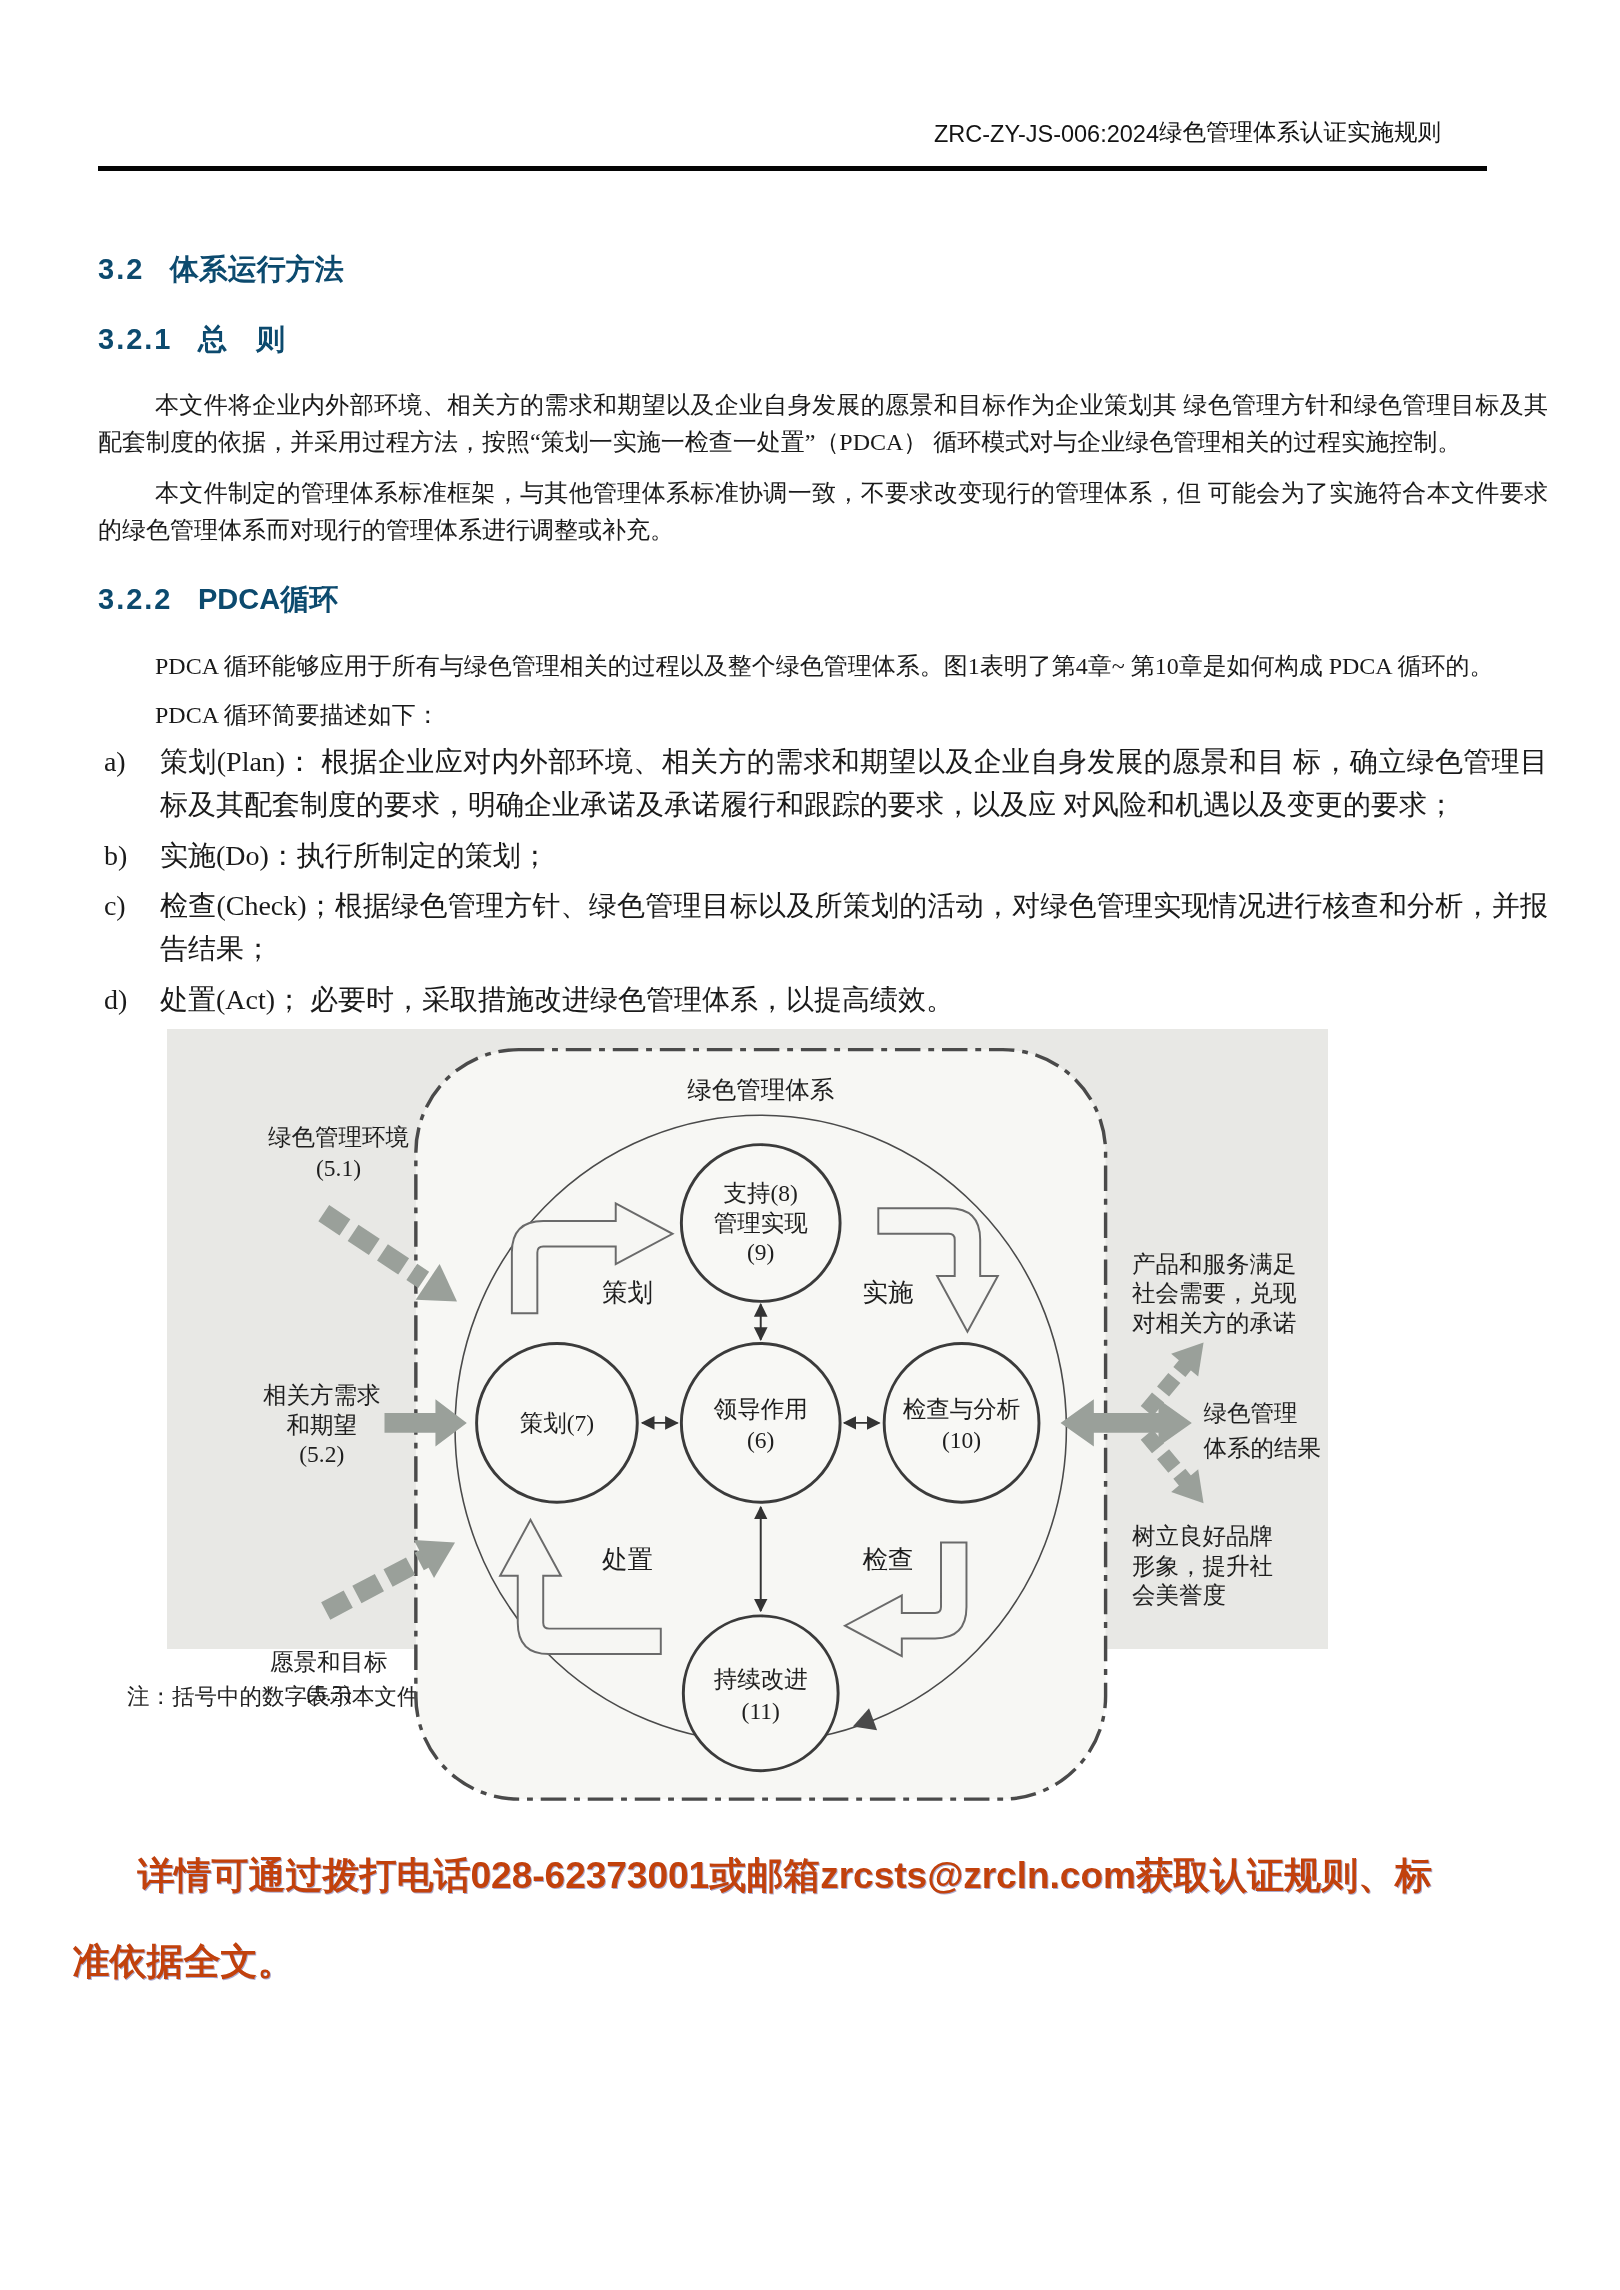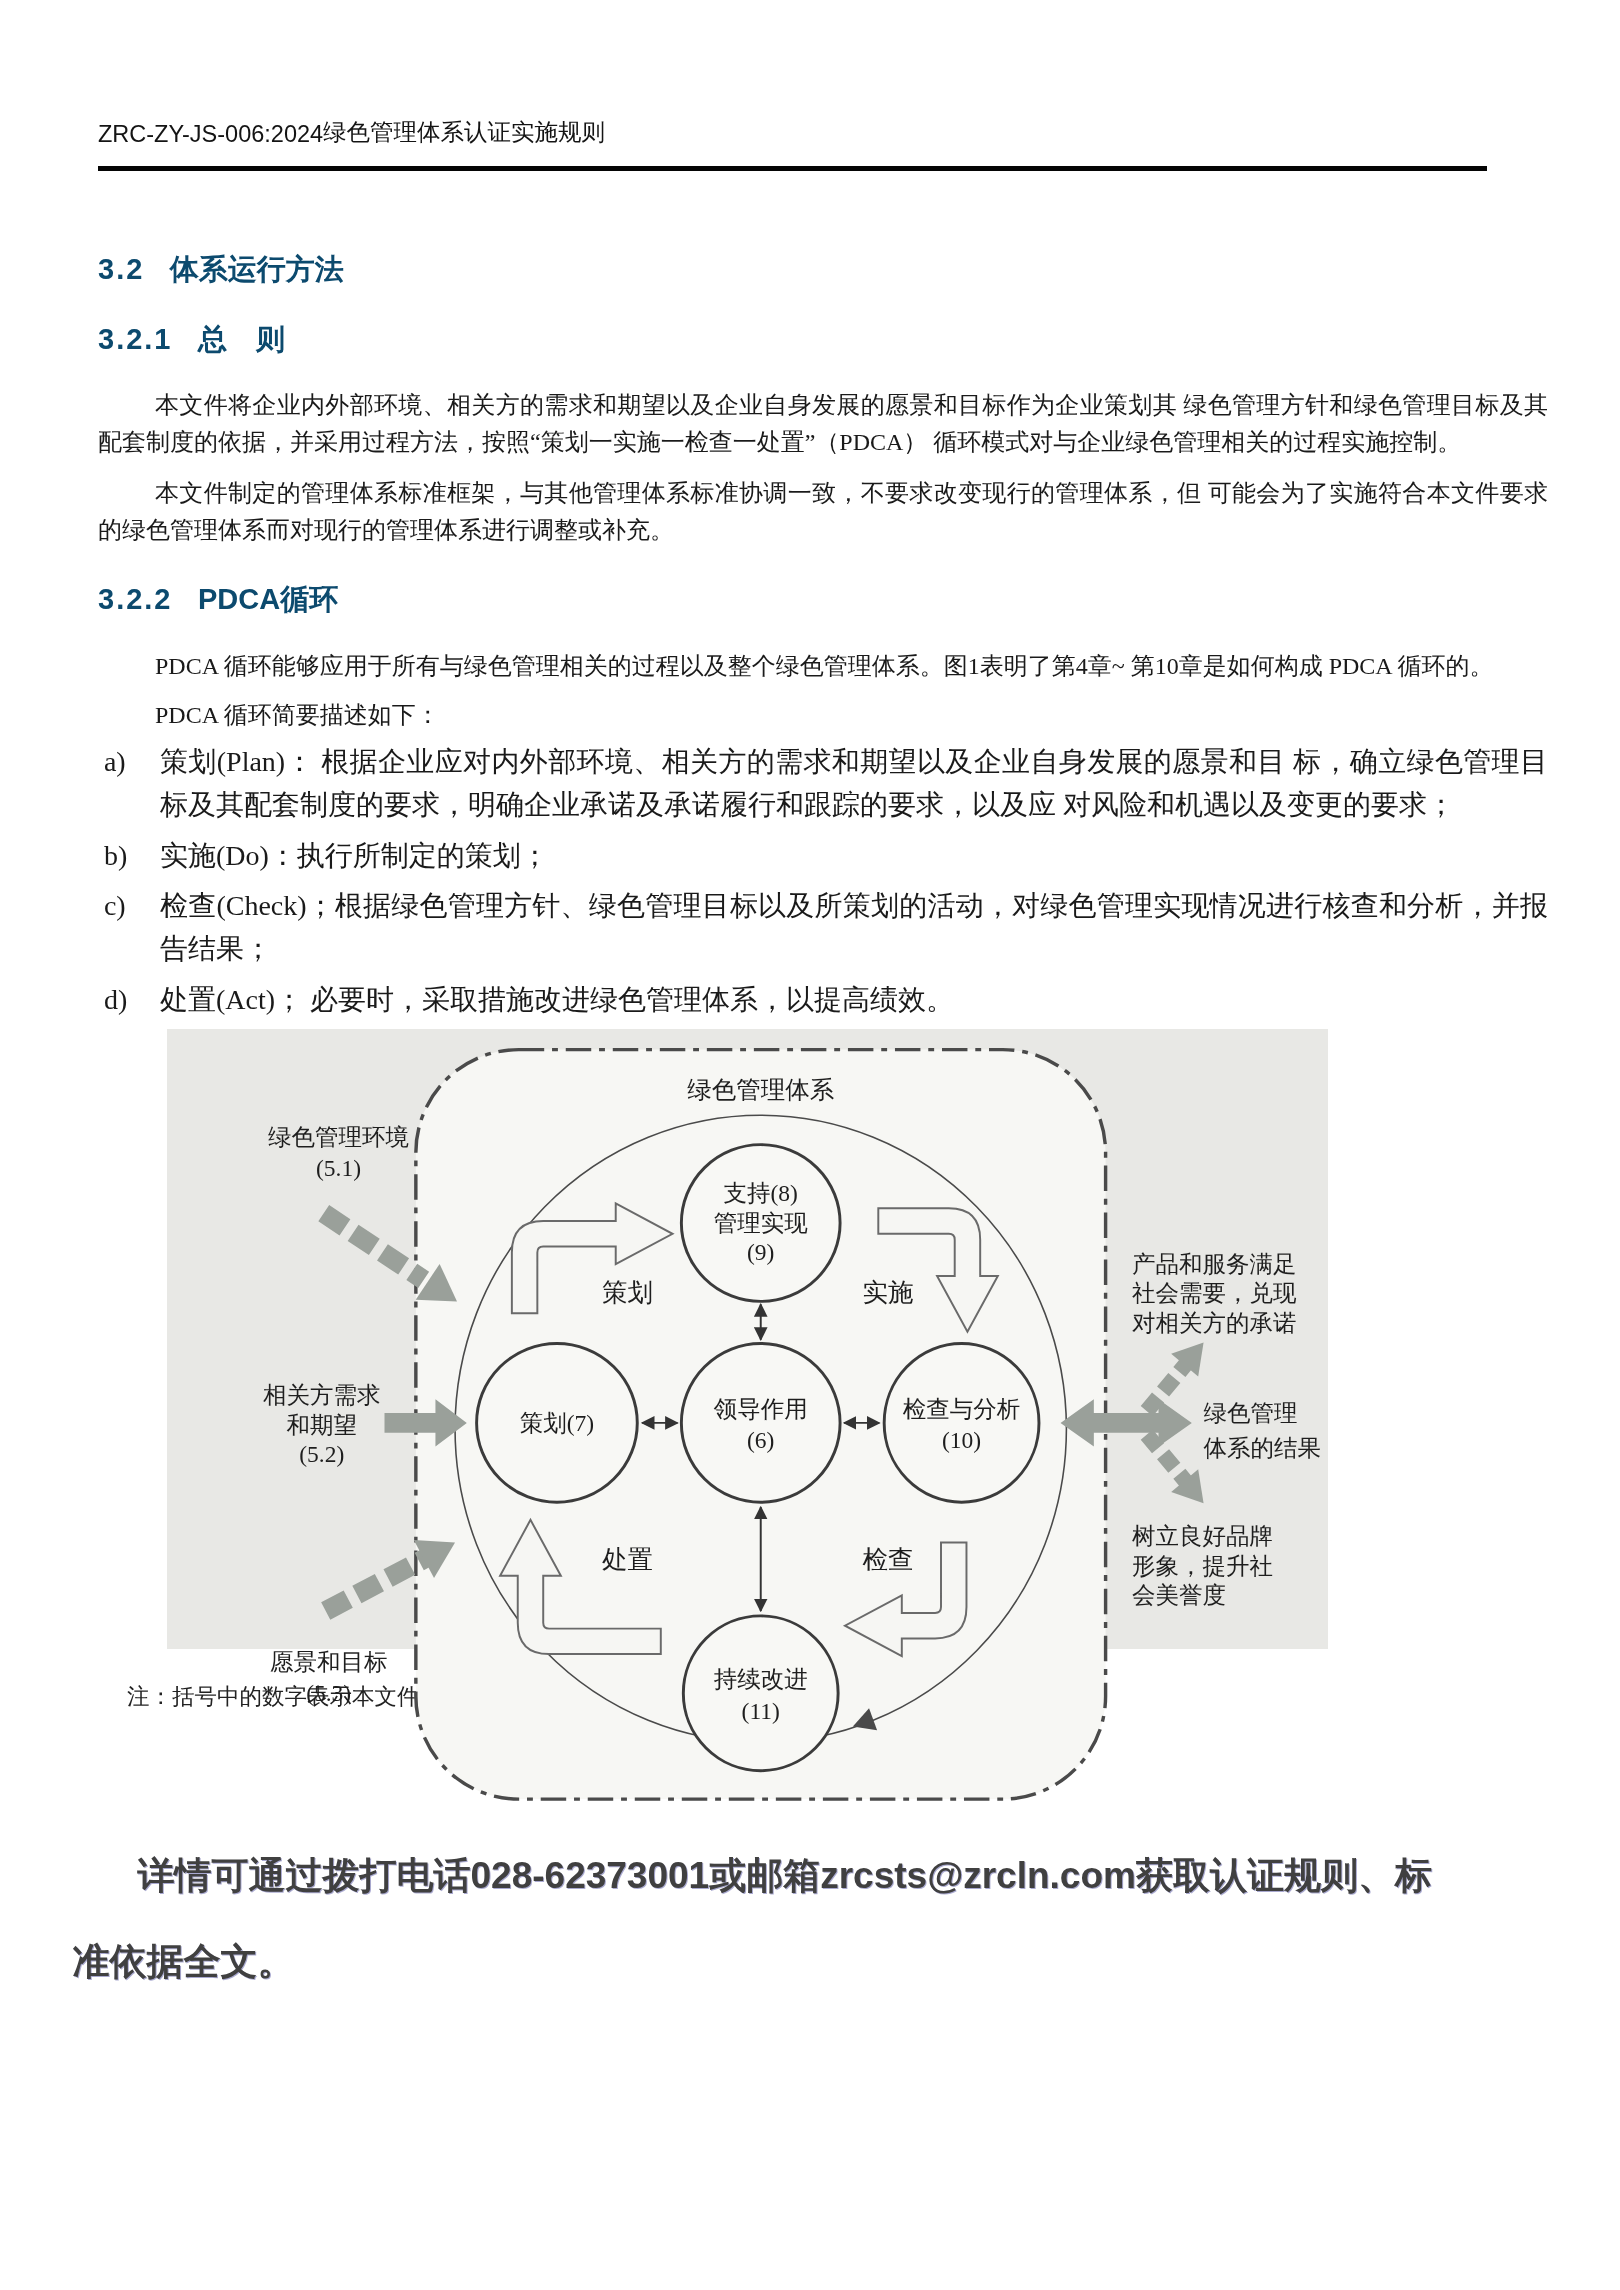--- a/index.html
+++ b/index.html
@@ -3,21 +3,21 @@
 <meta charset="utf-8">
 <style>
   * { margin:0; padding:0; box-sizing:border-box; }
   html,body { background:#ffffff; }
   body {
     width:1620px; height:2291px; overflow:hidden; position:relative;
     font-family:"Liberation Serif","DejaVu Serif",serif;
     color:#1a1a1a;
     padding:0 72px 0 98px;
   }
-  .hdr { padding-top:116px; display:flex; justify-content:flex-start; align-items:flex-end;
+  .hdr { padding-top:116px; display:flex; justify-content:flex-end; align-items:flex-end;
          font-family:"Liberation Sans","DejaVu Sans",sans-serif; font-size:23.5px; color:#141414; }
   .hdr .right { margin-right:107px; font-family:"Liberation Serif",serif; }
   .rule { margin-top:17.6px; height:5.9px; width:1389px; background:#050505; }
   h2.sec { font-family:"Liberation Sans","DejaVu Sans",sans-serif; font-weight:bold;
            font-size:29px; line-height:35px; color:#0c4a6e; }
   h2.sec .num { margin-right:25.5px; letter-spacing:2px; }
   .m-s32  { margin-top:81px; }
   .m-s321 { margin-top:35px; }
   .m-s322 { margin-top:33px; }
   p.body { font-size:24px; line-height:37px; text-align:justify; text-indent:57px; }
@@ -30,21 +30,21 @@
   .li:first-child { margin-top:0; }
   .li .mk { width:62px; padding-left:5.9px; flex:0 0 62px; }
   .li .tx { flex:1; text-align:justify; }
   .figure { position:relative; margin-top:7.8px; margin-left:69px;
             width:1161px; height:620px; background:#e8e8e5; }
   .figure svg { display:block; }
   svg text { font-family:"Liberation Serif","DejaVu Serif",serif; fill:#1e1e1e; }
   .note { margin-top:33px; padding-left:29px; font-size:22.5px; line-height:29px; color:#222; }
   .footer { margin-top:122px; margin-left:-25.5px;
             font-family:"Liberation Sans","DejaVu Sans",sans-serif; font-weight:bold;
-            font-size:37px; line-height:86px; color:#404040;
+            font-size:37px; line-height:86px; color:#c2410c;
             text-shadow:1px 1px 0 rgba(10,10,120,.35); }
   .footer .l1 { padding-left:65px; }
 </style>
 </head>
 <body>
 
 <div class="hdr">
   <span>ZRC-ZY-JS-006:2024</span>
   <span class="right">绿色管理体系认证实施规则</span>
 </div>

